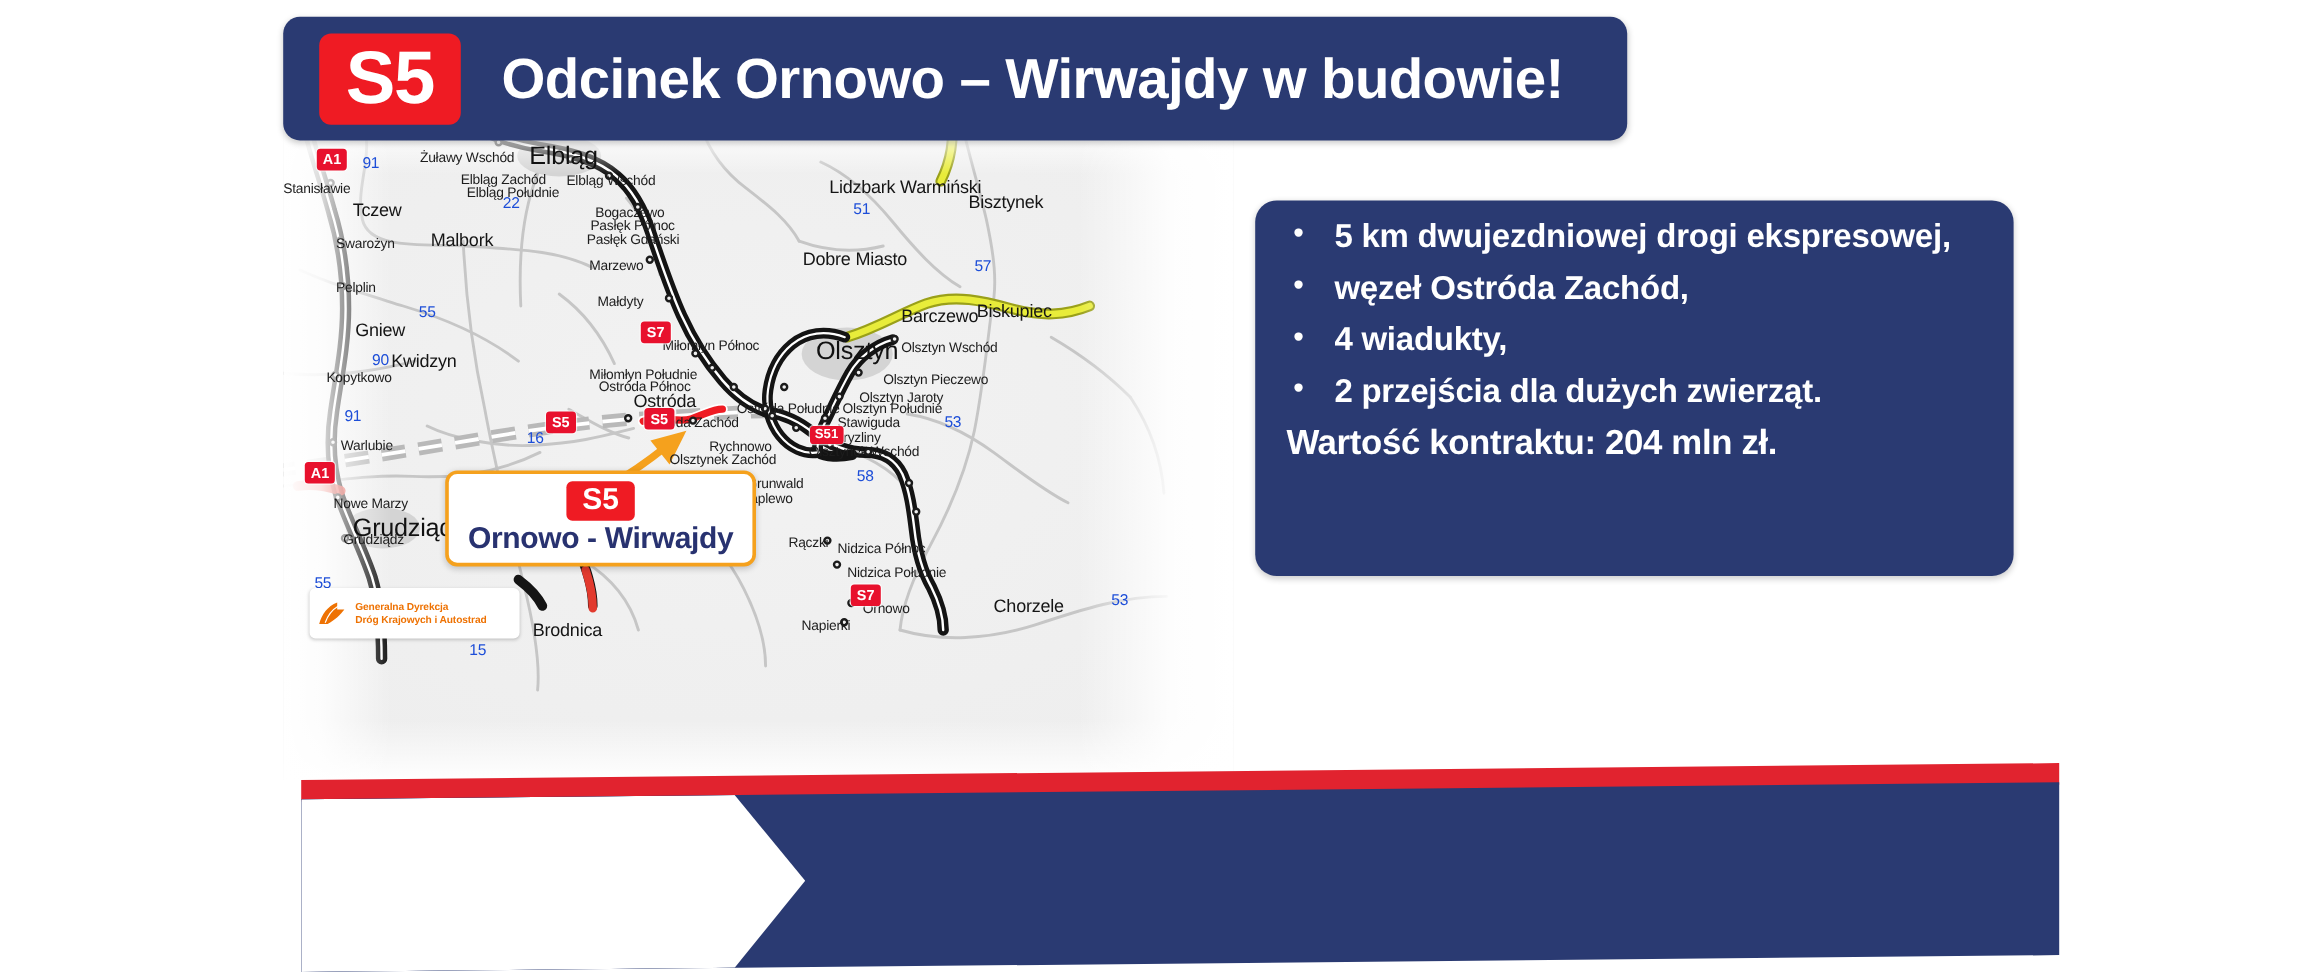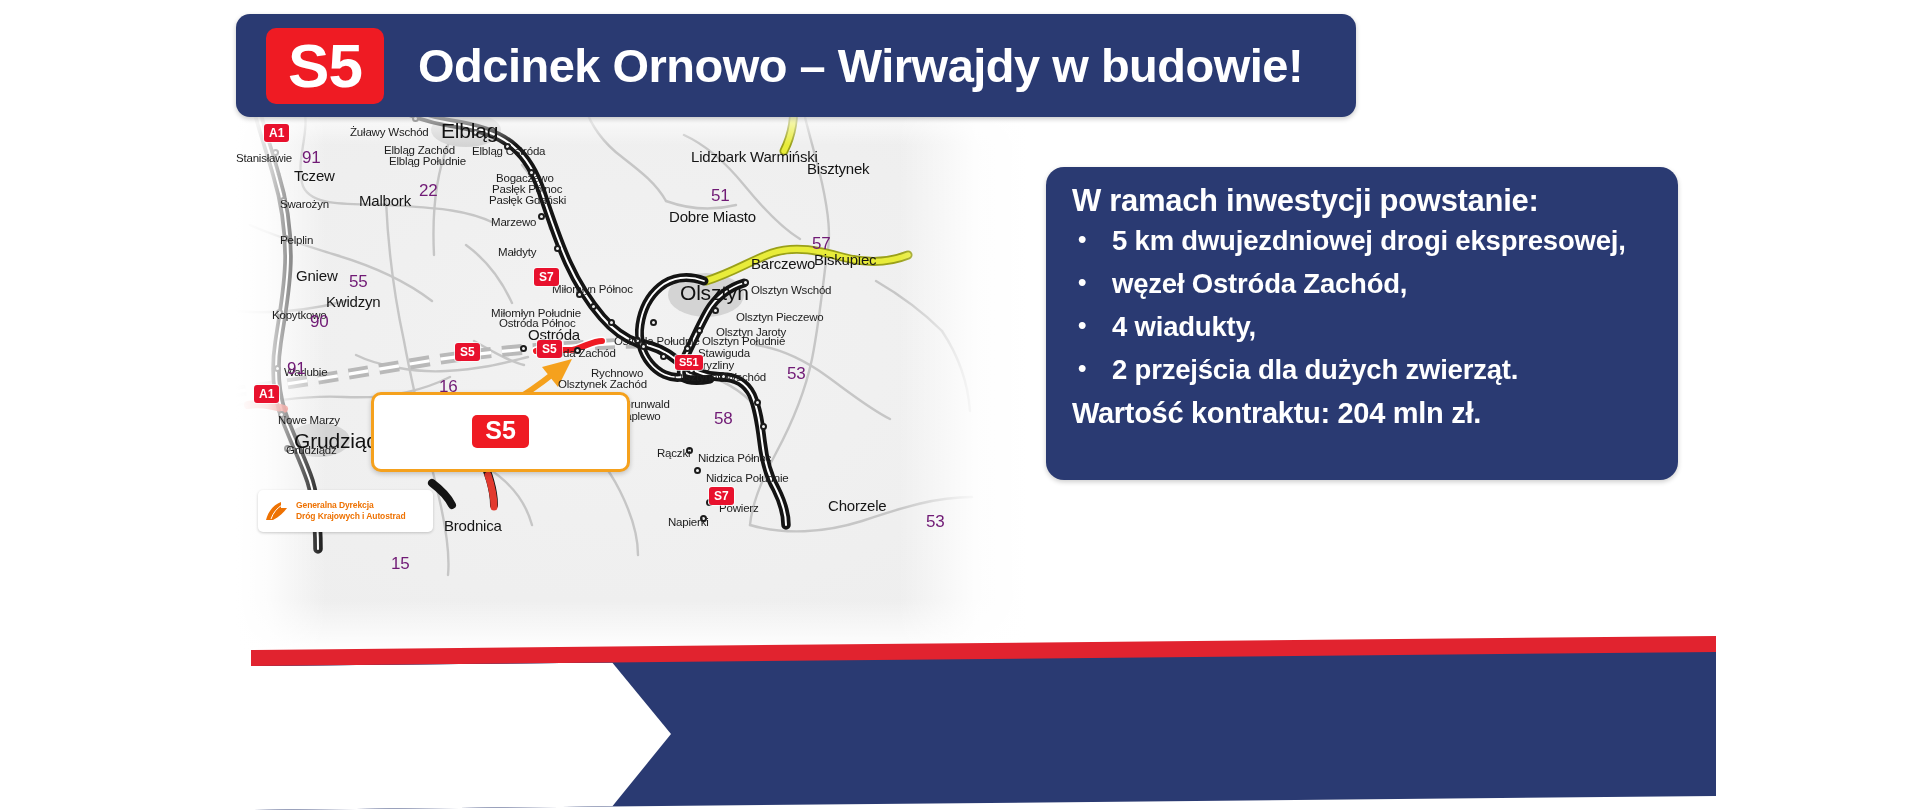--- a/index.html
+++ b/index.html
@@ -17,21 +17,21 @@
   .map-fadeT{position:absolute;left:0;top:0;width:100%;height:40px;
      background:linear-gradient(to bottom,#ffffff 0%,rgba(255,255,255,0) 100%);}
   .map-fadeB{position:absolute;left:0;bottom:0;width:100%;height:50px;
      background:linear-gradient(to top,#ffffff 0%,rgba(255,255,255,0) 100%);}
 
   .mlabel{position:absolute;color:#1a1a1a;font-family:"Liberation Sans",sans-serif;
     white-space:nowrap;line-height:1;letter-spacing:-.2px;}
   .m-city-big{font-size:21px;color:#111;}
   .m-city-mid{font-size:15px;color:#151515;}
   .m-town{font-size:11.5px;color:#1d1d1d;}
-  .m-num{font-size:17px;color:#701a75;margin-top:20px;}
+  .m-num{font-size:13px;color:#1d4ed8;}
 
   .shield{position:absolute;background:#e8112d;color:#fff;font-weight:bold;
     border-radius:3px;text-align:center;line-height:1;font-family:"Liberation Sans",sans-serif;
     box-shadow:0 0 0 1px rgba(255,255,255,.7);}
   .sh-sm{font-size:11px;padding:2px 4px;}
   .sh-md{font-size:12px;padding:3px 5px;}
 
   .node{position:absolute;width:9px;height:9px;border-radius:50%;background:#f0f0f0;
     border:2.2px solid #1b1b1b;box-sizing:border-box;}
   .node.sm{width:7px;height:7px;border-width:2px;}
@@ -249,21 +249,21 @@
         <div class="mlabel m-city-mid" style="left: 515px; top: 151px;">Barczewo</div>
         <div class="mlabel m-city-mid" style="left: 571px; top: 56px; text-align: right;">Bisztynek</div>
         <div class="mlabel m-city-mid" style="left: 578px; top: 147px;">Biskupiec</div>
         <div class="mlabel m-city-mid" style="left: 592px; top: 393px;">Chorzele</div>
         <div class="mlabel m-city-mid" style="left: 90px; top: 189px;">Kwidzyn</div>
         <div class="mlabel m-city-mid" style="left: 60px; top: 163px;">Gniew</div>
         <div class="mlabel m-city-mid" style="left: 208px; top: 413px;">Brodnica</div>
         <div class="mlabel m-town" style="left: 152px; top: 1px;">Nowy Dwór Gdański</div>
         <div class="mlabel m-town" style="left: 114px; top: 22px;">Żuławy Wschód</div>
         <div class="mlabel m-town" style="left: 148px; top: 40px;">Elbląg Zachód</div>
-        <div class="mlabel m-town" style="left: 236px; top: 41px;">Elbląg Ostróda</div>
+        <div class="mlabel m-town" style="left: 236px; top: 41px;">Elbląg Wschód</div>
         <div class="mlabel m-town" style="left: 153px; top: 51px;">Elbląg Południe</div>
         <div class="mlabel m-town" style="left: 260px; top: 68px;">Bogaczewo</div>
         <div class="mlabel m-town" style="left: 256px; top: 79px;">Pasłęk Północ</div>
         <div class="mlabel m-town" style="left: 253px; top: 90px;">Pasłęk Gdański</div>
         <div class="mlabel m-town" style="left: 255px; top: 112px;">Marzewo</div>
         <div class="mlabel m-town" style="left: 262px; top: 142px;">Małdyty</div>
         <div class="mlabel m-town" style="left: 316px; top: 179px;">Miłomłyn Północ</div>
         <div class="mlabel m-town" style="left: 255px; top: 203px;">Miłomłyn Południe</div>
         <div class="mlabel m-town" style="left: 263px; top: 213px;">Ostróda Północ</div>
         <div class="mlabel m-town" style="left: 378px; top: 231px;">Ostróda Południe</div>
@@ -275,21 +275,21 @@
         <div class="mlabel m-town" style="left: 500px; top: 207px;">Olsztyn Pieczewo</div>
         <div class="mlabel m-town" style="left: 480px; top: 222px;">Olsztyn Jaroty</div>
         <div class="mlabel m-town" style="left: 466px; top: 231px;">Olsztyn Południe</div>
         <div class="mlabel m-town" style="left: 462px; top: 243px;">Stawiguda</div>
         <div class="mlabel m-town" style="left: 458px; top: 255px;">Gryzliny</div>
         <div class="mlabel m-town" style="left: 386px; top: 294px;">Grunwald</div>
         <div class="mlabel m-town" style="left: 379px; top: 306px;">Waplewo</div>
         <div class="mlabel m-town" style="left: 421px; top: 343px;">Rączki</div>
         <div class="mlabel m-town" style="left: 462px; top: 348px;">Nidzica Północ</div>
         <div class="mlabel m-town" style="left: 470px; top: 368px;">Nidzica Południe</div>
-        <div class="mlabel m-town" style="left: 483px; top: 398px;">Powierz</div>
+        <div class="mlabel m-town" style="left: 483px; top: 398px;">Ornowo</div>
         <div class="mlabel m-town" style="left: 432px; top: 412px;">Napierki</div>
         <div class="mlabel m-town" style="left: 42px; top: 310px;">Nowe Marzy</div>
         <div class="mlabel m-town" style="left: 50px; top: 340px;">Grudziądz</div>
         <div class="mlabel m-town" style="left: 48px; top: 262px;">Warlubie</div>
         <div class="mlabel m-town" style="left: 44px; top: 130px;">Pelplin</div>
         <div class="mlabel m-town" style="left: 44px; top: 94px;">Swarożyn</div>
         <div class="mlabel m-town" style="left: 0px; top: 48px;">Stanisławie</div>
         <div class="mlabel m-town" style="left: 36px; top: 205px;">Kopytkowo</div>
         <div class="mlabel m-num" style="left: 66px; top: 24px;">91</div>
         <div class="mlabel m-num" style="left: 183px; top: 57px;">22</div>
@@ -309,40 +309,40 @@
         <div class="shield sh-md" style="left: 298px; top: 163px;">S7</div>
         <div class="shield sh-md" style="left: 473px; top: 382px;">S7</div>
         <div class="shield sh-md" style="left: 219px; top: 238px;">S5</div>
         <div class="shield sh-md" style="left: 301px; top: 235px;">S5</div>
         <div class="shield sh-sm" style="left: 439px; top: 250px;">S51</div>
       </div>
   </div>
 
   <div id="callout">
     <div id="callout-shield">S5</div>
+    <div id="callout-text">Ornowo - Wirwajdy</div>
   </div>
 
   <div id="gddkia">
     <svg id="gddkia-mark" viewBox="0 0 26 22">
       <path d="M2 20 C4 12 9 5 17 2 L17 8 L23 8 C20 12 15 17 9 20 Z" fill="#ee7203"></path>
       <path d="M7 19 C9 13 13 8 18 5" stroke="#ffffff" stroke-width="1" fill="none"></path>
     </svg>
     <div id="gddkia-txt">
       <div>Generalna Dyrekcja</div>
       <div>Dróg Krajowych i Autostrad</div>
     </div>
   </div>
 
   <div id="header-bar">
     <div id="header-shield">S5</div>
     <div id="header-title">Odcinek Ornowo – Wirwajdy w budowie!</div>
   </div>
 
   <div id="info-panel">
-    <div id="info-heading">W ramach inwestycji powstanie:</div>
     <ul class="bullets" id="info-bullets">
         <li>
           <span class="dot">•</span>
           <span class="btxt">5 km dwujezdniowej drogi ekspresowej,</span>
         </li>
         <li>
           <span class="dot">•</span>
           <span class="btxt">węzeł Ostróda Zachód,</span>
         </li>
         <li>

